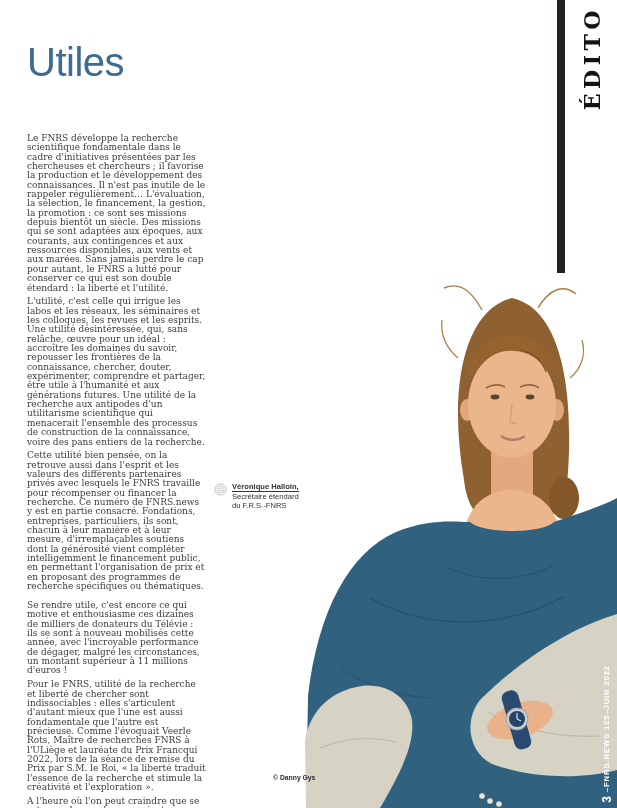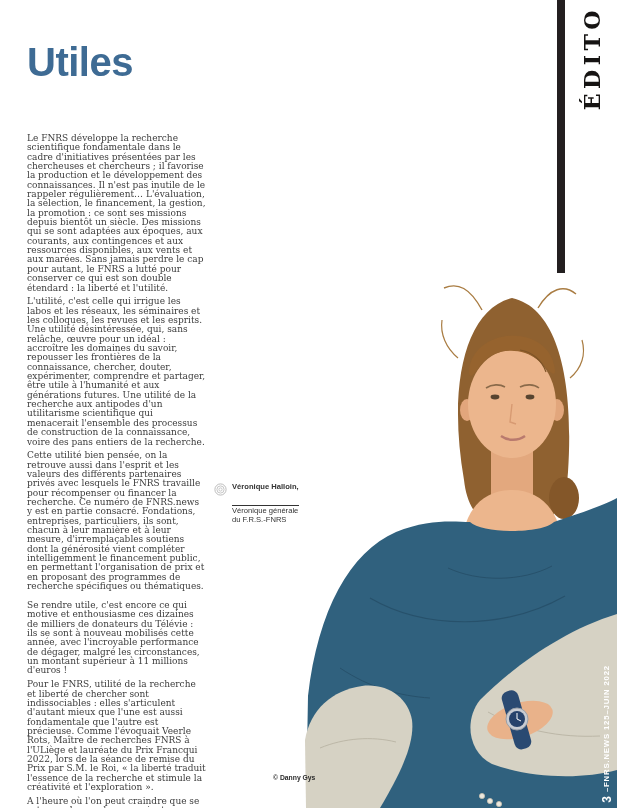--- a/index.html
+++ b/index.html
@@ -6,21 +6,21 @@
   html,body { width:617px; height:808px; }
   body {
     position:relative;
     background:#ffffff;
     font-family:"Liberation Sans", sans-serif;
     overflow:hidden;
   }
 
   .page-title {
     position:absolute; left:27px; top:40px;
-    font-size:40px; font-weight:bold;
+    font-size:40px; font-weight:normal;
     color:var(--title-blue,#3e6b94);
     letter-spacing:-0.5px;
   }
 
   .columns {
     position:absolute; left:27px; top:134px;
     width:370px;
     display:flex; gap:5px;
     z-index:2;
     flex-direction:column;
@@ -34,21 +34,21 @@
     text-align:left;
   }
 
   
   .signature {
     position:absolute; left:214px; top:482px;
     display:flex; gap:5px; z-index:2;
   }
   .sig-icon { width:13px; height:13px; flex:0 0 13px; margin-top:1px; }
   .sig-text { font-size:7.6px; line-height:9.2px; color:#333; }
-  .sig-name { font-weight:bold; border-bottom:0.8px solid #333; display:inline-block; padding-bottom:14px;text-align:right; }
+  .sig-name { font-weight:bold; border-bottom:0.8px solid #333; display:inline-block; padding-bottom:0;text-align:right; }
 
   
   .photo {
     position:absolute; left:220px; top:268px;
     width:397px; height:540px;
     background:#fff; z-index:1; overflow:hidden;
   }
   .photo-credit {
     position:absolute; left:273px; top:774px;
     font-size:6.8px; font-weight:bold; color:#2b2b2b; z-index:2;
@@ -99,21 +99,21 @@
 </div>
 
 <div class="signature">
   <svg class="sig-icon" viewBox="0 0 13 13">
     <circle cx="6.5" cy="6.5" r="5.6" fill="none" stroke="#bcbcbc" stroke-width="1"></circle>
     <circle cx="6.5" cy="6.5" r="3.6" fill="none" stroke="#c6c6c6" stroke-width="1"></circle>
     <circle cx="6.5" cy="6.5" r="1.6" fill="none" stroke="#c6c6c6" stroke-width="1"></circle>
   </svg>
   <div class="sig-text">
     <span class="sig-name">Véronique Halloin,</span><br>
-    <span>Véronique générale</span><br>
+    <span>Secrétaire étendard</span><br>
     <span>du F.R.S.-FNRS</span>
   </div>
 </div>
 
 <div class="photo">
   <svg width="397" height="540" viewBox="0 0 397 540">
 
     <path d="M262 42 C250 20 238 14 224 20" stroke="#a97c42" stroke-width="1.4" fill="none"></path>
     <path d="M318 40 C330 20 344 16 356 26" stroke="#a97c42" stroke-width="1.4" fill="none"></path>
     <path d="M238 90 C226 80 220 66 222 52" stroke="#a97c42" stroke-width="1.2" fill="none"></path>

